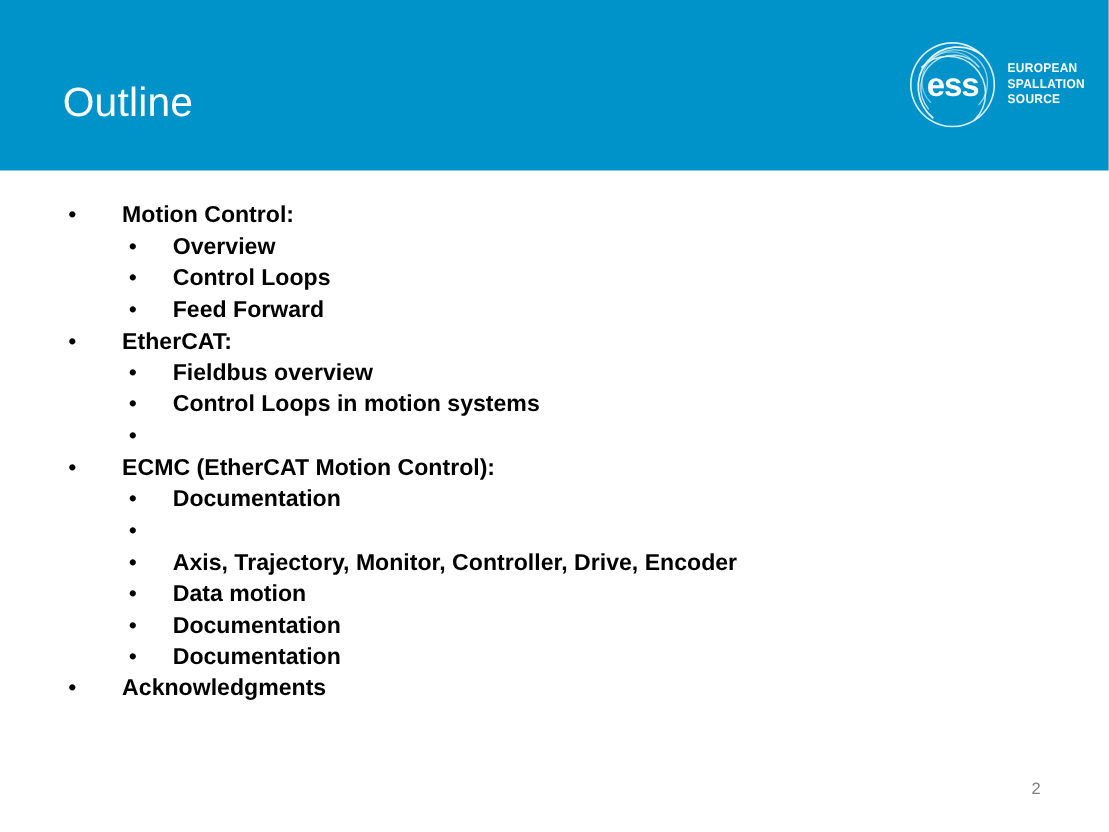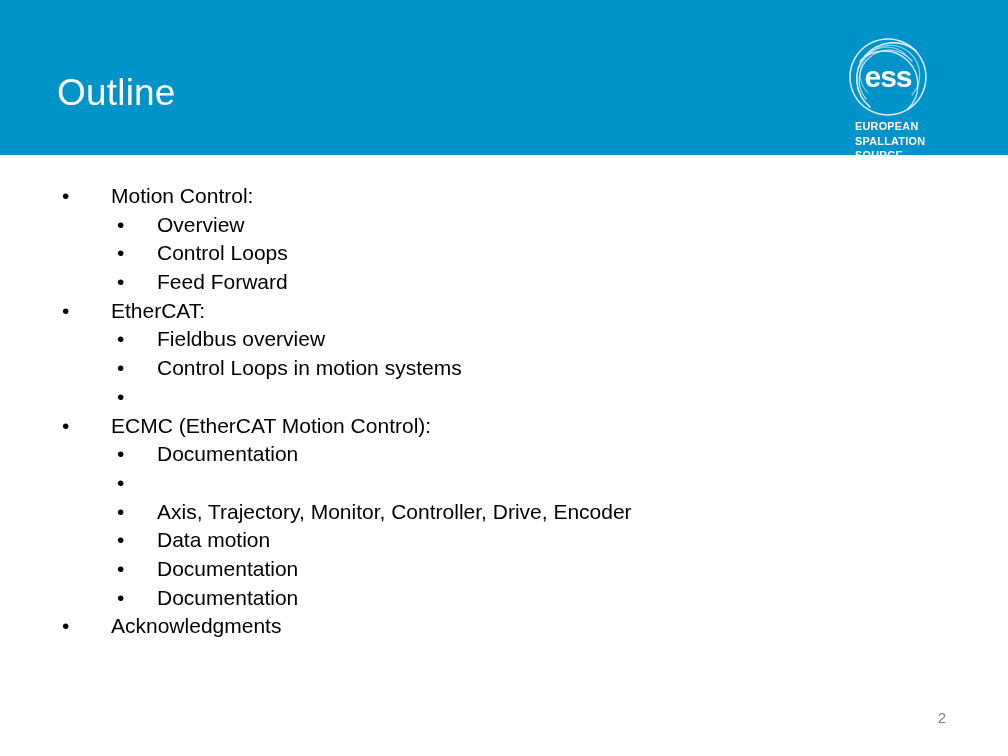--- a/index.html
+++ b/index.html
@@ -34,27 +34,26 @@
     color: #ffffff;
     font-weight: 400;
     letter-spacing: 0.2px;
     white-space: nowrap;
     text-align: right;
   }
 
   
   .logo-block {
     position: absolute;
-    left: 800px;
+    left: 824px;
     top: 35px;
     width: 176px;
     height: 84px;
     display: flex;
     align-items: center;
-    flex-direction: column;
   }
   .logo-mark {
     width: 84px;
     height: 84px;
     flex: 0 0 84px;
     position: relative;
   }
   .logo-mark svg { display: block; }
   .logo-words {
     margin-left: 8px;
@@ -93,21 +92,21 @@
     position: absolute;
     font-size: 21px;
     line-height: 28.7px;
     color: #000000;
   }
   .ol-text {
     position: absolute;
     font-size: 21px;
     line-height: 28.7px;
     color: #000000;
-    font-weight: 400;
+    font-weight: 700;
   }
   
   .lvl1 > .ol-bullet { left: 62px; }
   .lvl1 > .ol-text   { left: 111px; }
   
   .lvl2 > .ol-bullet { left: 117px; }
   .lvl2 > .ol-text   { left: 157px; }
 
   
   .page-number {

